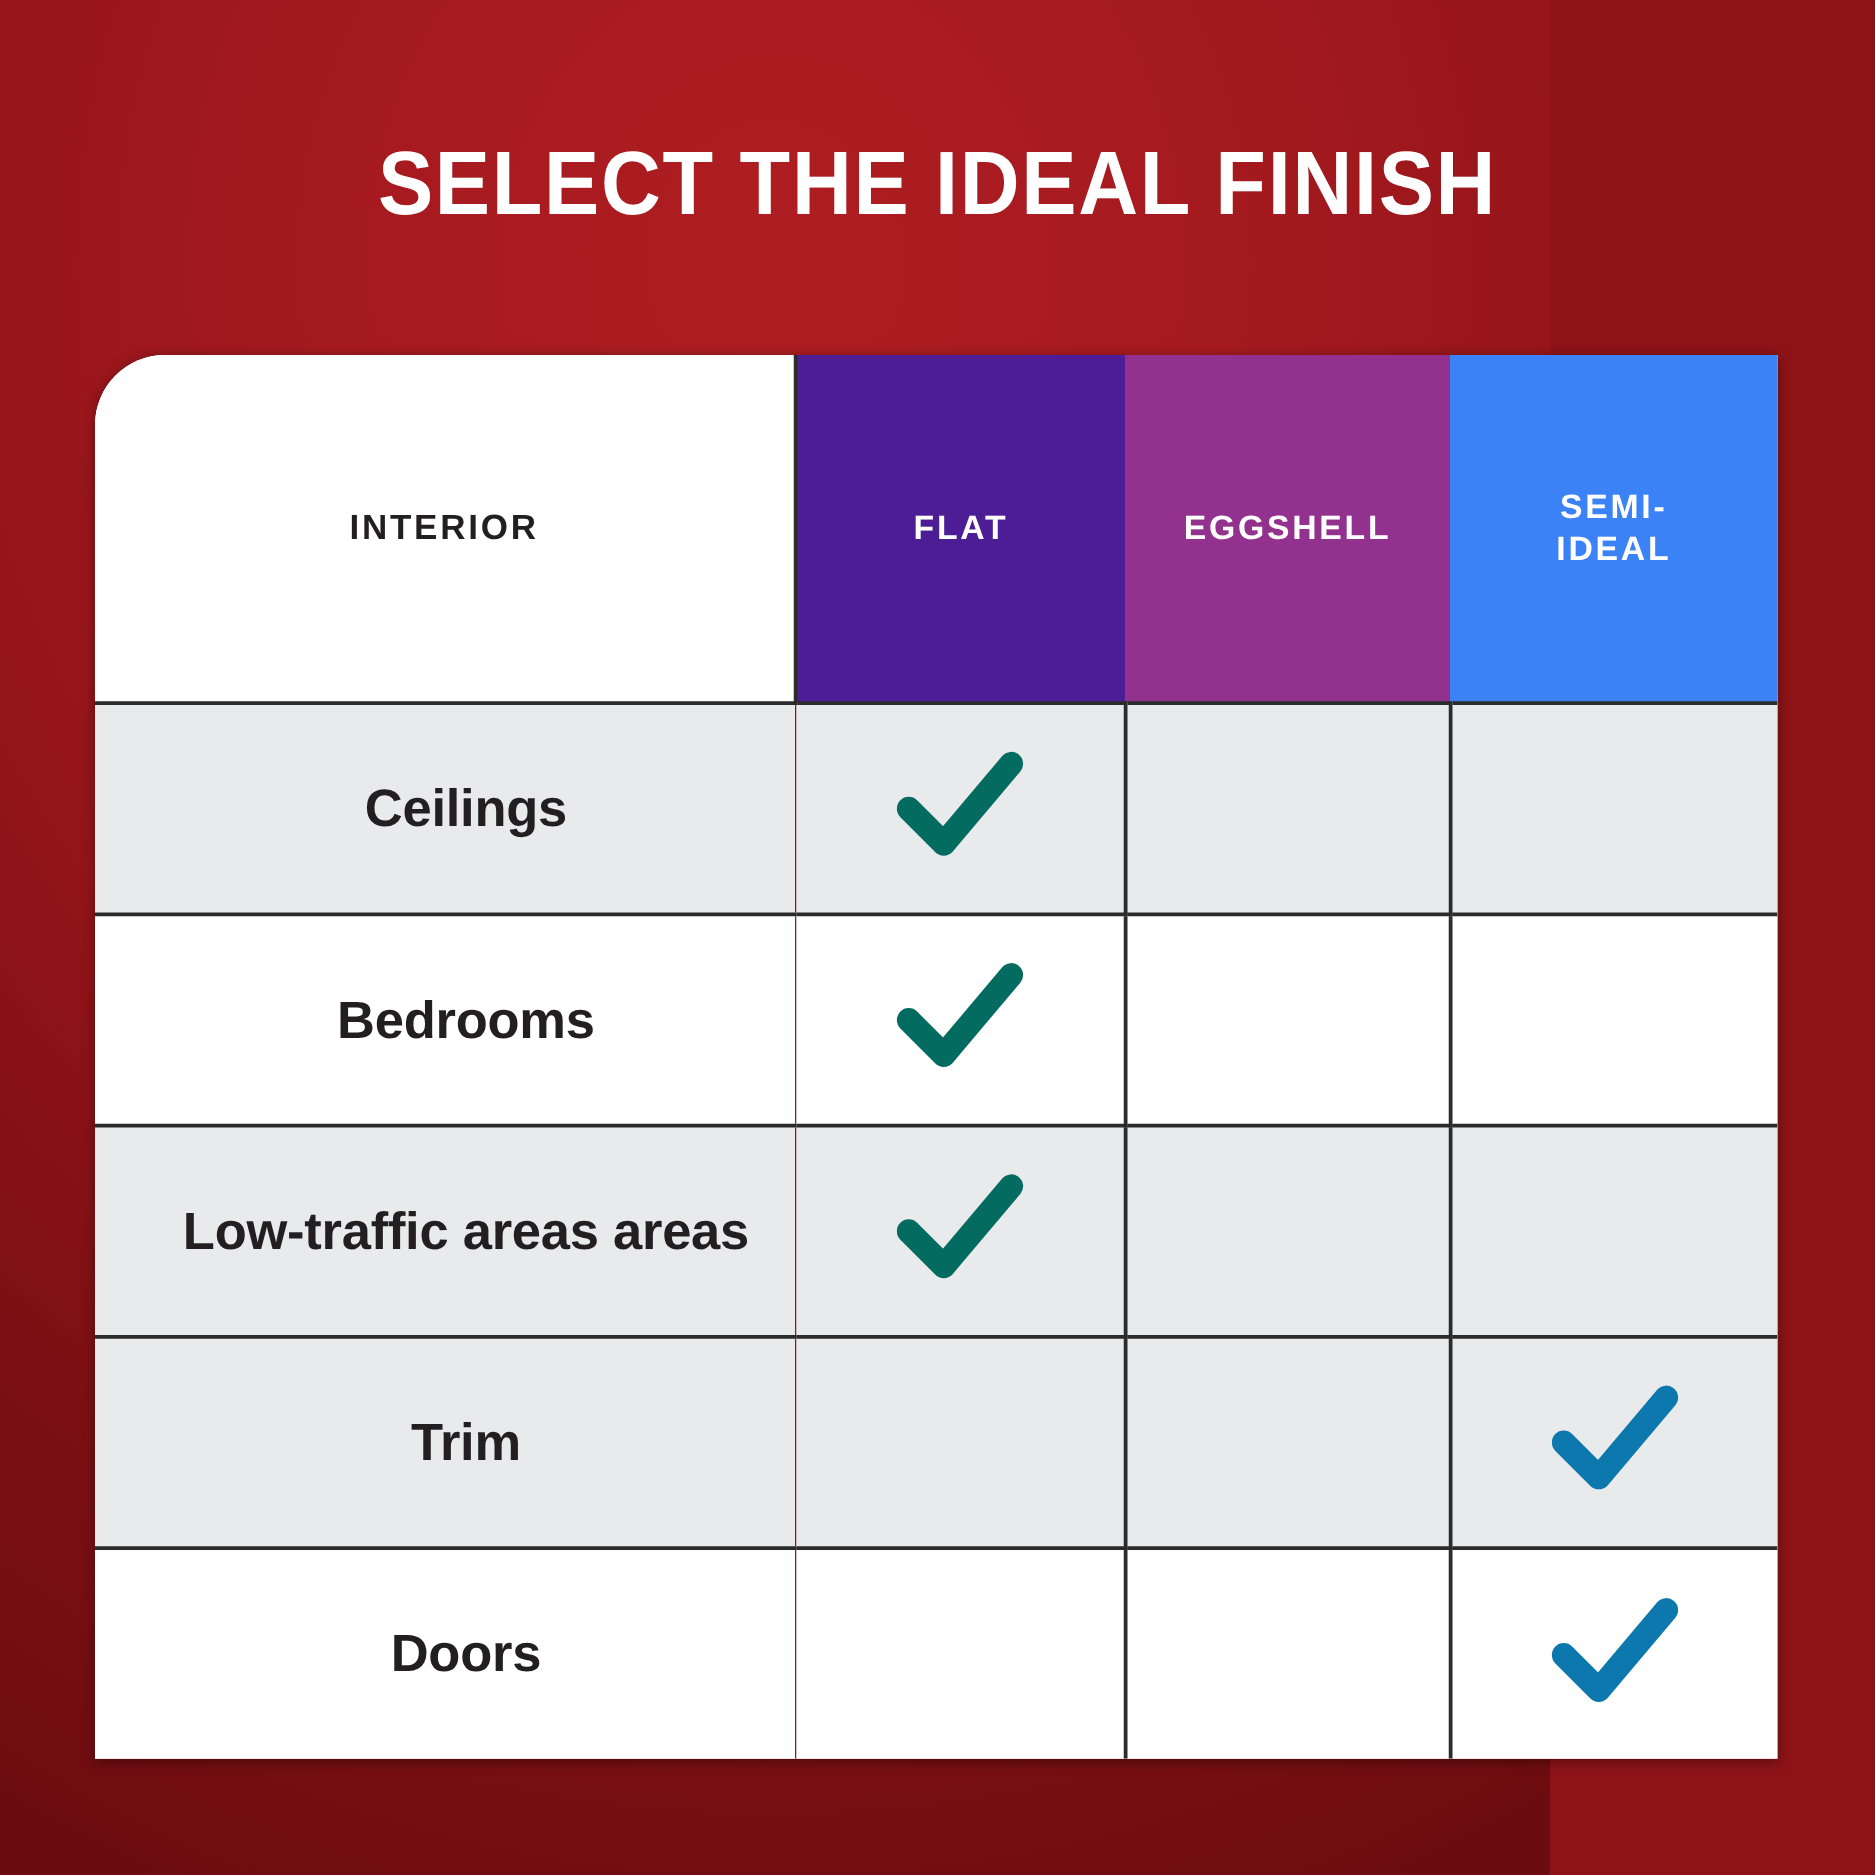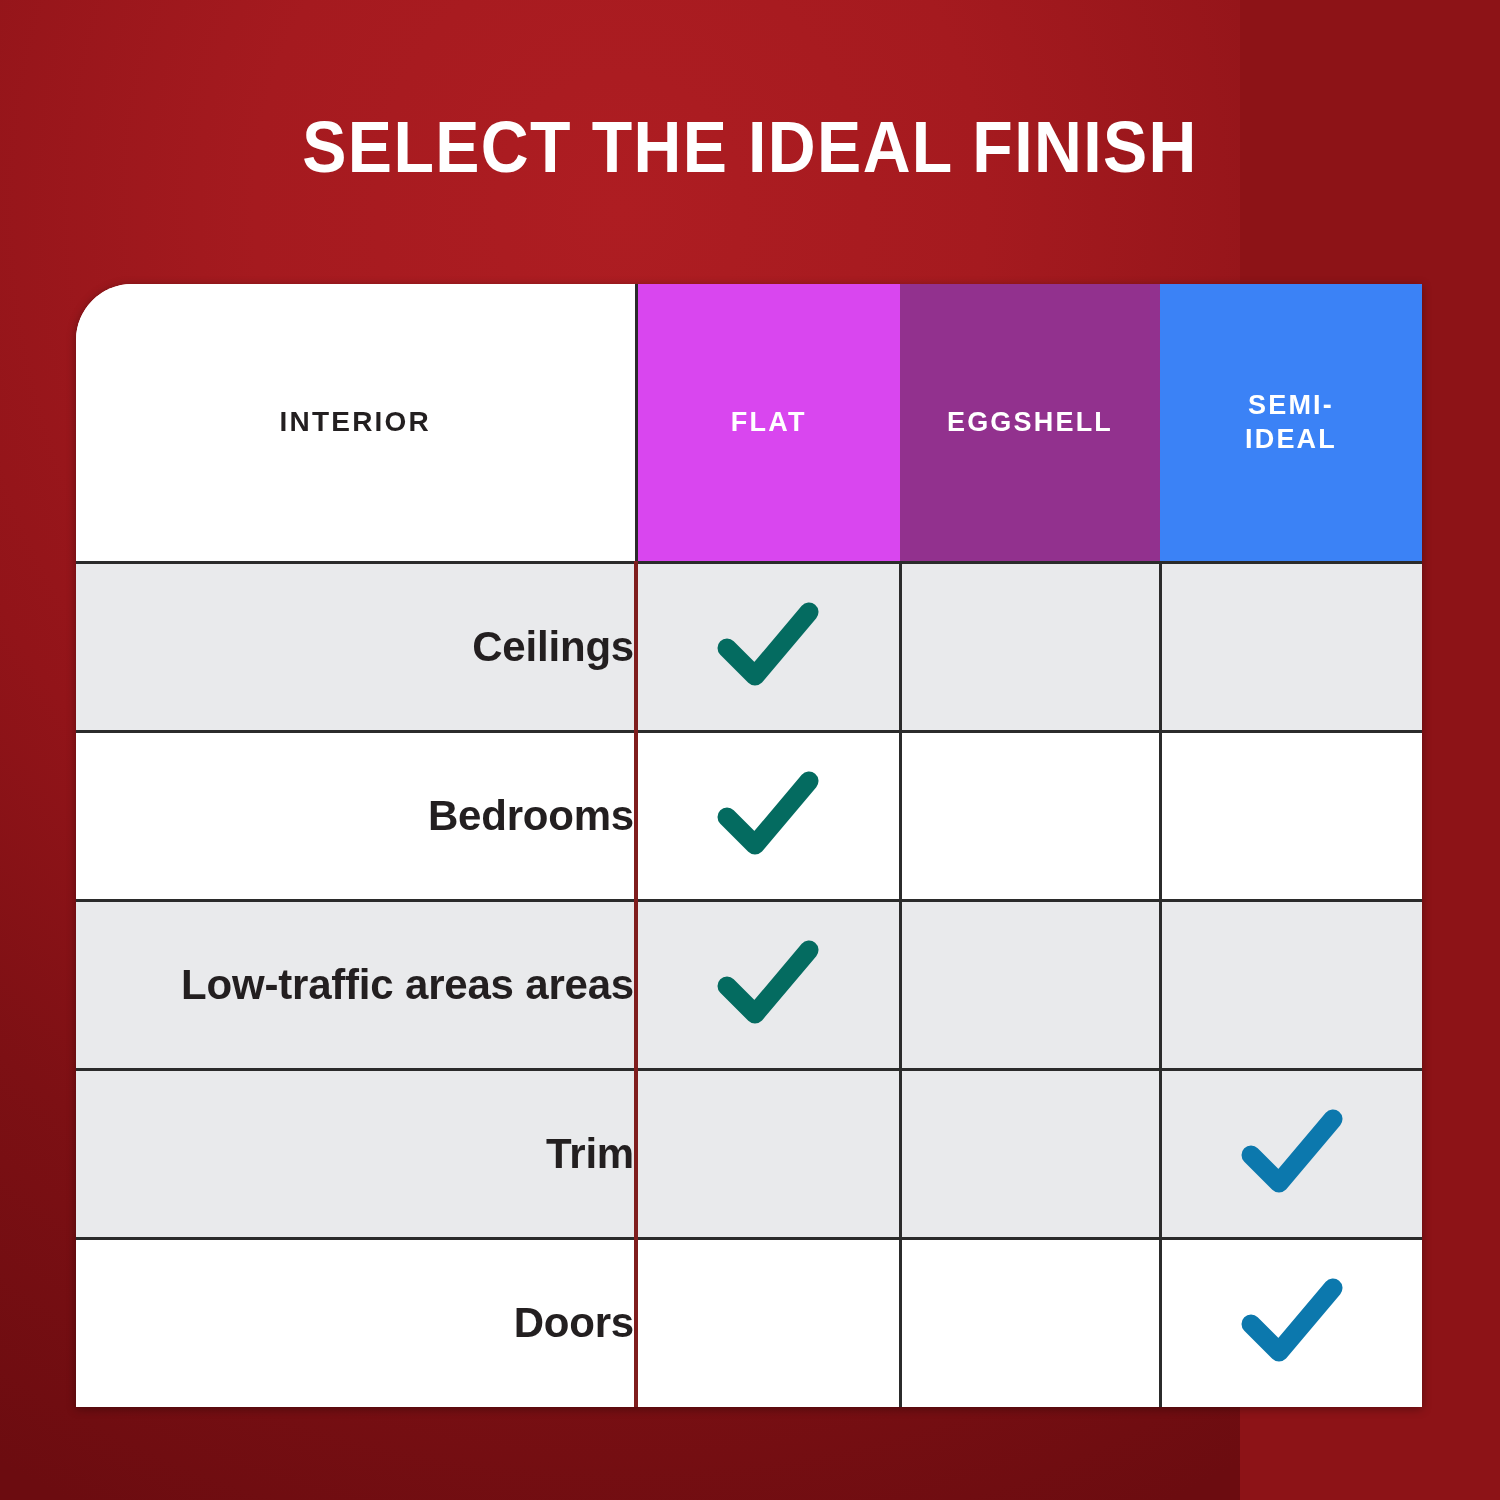--- a/index.html
+++ b/index.html
@@ -90,38 +90,38 @@
     color: #ffffff;
     font-size: 27px;
     font-weight: 700;
     letter-spacing: 2.2px;
     text-align: center;
     vertical-align: middle;
     line-height: 34px;
     padding: 0;
     border-bottom: 3px solid #2b2b2b;
   }
-  th.h-flat { background: #d946ef; text-align: center; }
+  th.h-flat { background: #4c1d95; text-align: center; }
   th.h-egg  { background: #92318e; }
   th.h-semi { background: #3b82f6; }
 
   
   tbody tr { height: 140px; }
   tbody tr.shade td { background: #e9eaec; }
   tbody tr.plain td { background: #ffffff; }
 
   td.cell-label {
     color: #231f20;
     font-size: 42px;
     font-weight: 700;
     letter-spacing: -0.2px;
-    text-align: right;
+    text-align: center;
     vertical-align: middle;
     padding: 0 0 0 34px;
-    border-right: 4px solid #7f1d1d;
+    border-right: 1px solid #7f1d1d;
     border-bottom: 3px solid #2b2b2b;
   }
 
   td.cell-mark {
     text-align: center;
     vertical-align: middle;
     padding: 0;
     border-right: 3px solid #2b2b2b;
     border-bottom: 3px solid #2b2b2b;
   }

